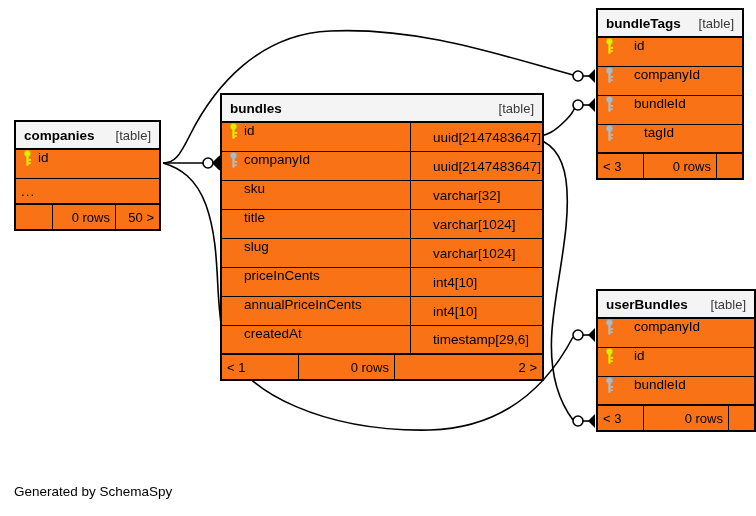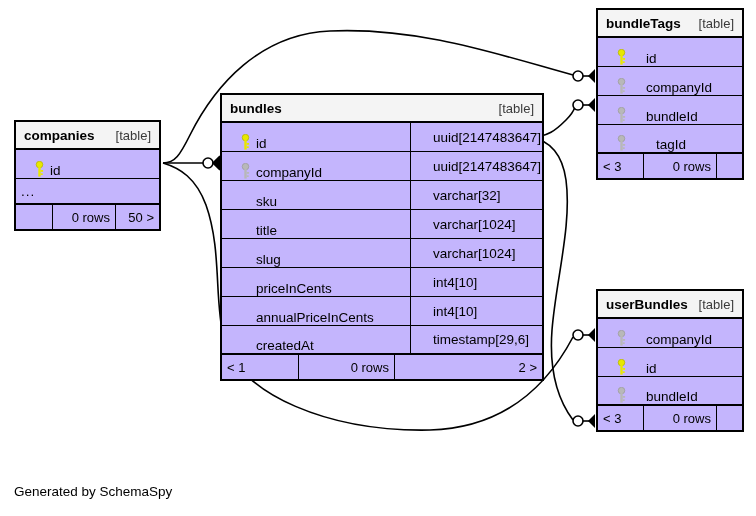--- a/index.html
+++ b/index.html
@@ -25,21 +25,21 @@
     left: 0; top: 0;
     width: 756px;
     height: 516px;
     pointer-events: none;
     z-index: 1;
   }
   .table-box {
     position: absolute;
     box-sizing: border-box;
     border: 2px solid #000000;
-    background: #c4b5fd;
+    background: #f97316;
     z-index: 2;
   }
   .tbl-header {
     box-sizing: border-box;
     height: 28px;
     background: #f4f4f4;
     border-bottom: 2px solid #000000;
     display: flex;
     align-items: center;
     justify-content: space-between;
@@ -62,22 +62,22 @@
     height: 29px;
     display: flex;
     align-items: stretch;
     border-bottom: 1.5px solid #000000;
     font-size: 13.5px;
   }
   .tbl-row.last-col-row { border-bottom: 2px solid #000000; }
   .cell-name {
     box-sizing: border-box;
     display: flex;
-    align-items: flex-end;
-    padding-left: 12px;
+    align-items: flex-start;
+    padding-left: 0;
     flex: 1 1 auto;
     min-width: 0;
     overflow: hidden;
     white-space: nowrap;
   }
   .cell-type {
     box-sizing: border-box;
     display: flex;
     align-items: center;
     padding-left: 22px;
@@ -120,21 +120,21 @@
     white-space: nowrap;
   }
   .fc-div { border-left: 1.5px solid #000000; }
   .fc-left { justify-content: flex-start; }
   .fc-right { justify-content: flex-end; }
 
   
   #tbl-companies { left: 14px; top: 120px; width: 147px; }
   #tbl-bundles  { left: 220px; top: 93px;  width: 324px; }
   #tbl-bundletags { left: 596px; top: 8px;  width: 148px; }
-  #tbl-userbundles { left: 596px; top: 289px; width: 148px; }
+  #tbl-userbundles { left: 596px; top: 289px; width: 160px; }
 
   #tbl-bundles .cell-type { width: 132px; min-width: 132px; }
 
   .caption {
     position: absolute;
     left: 14px;
     top: 484px;
     font-size: 13.5px;
     color: #000000;
     z-index: 2;

